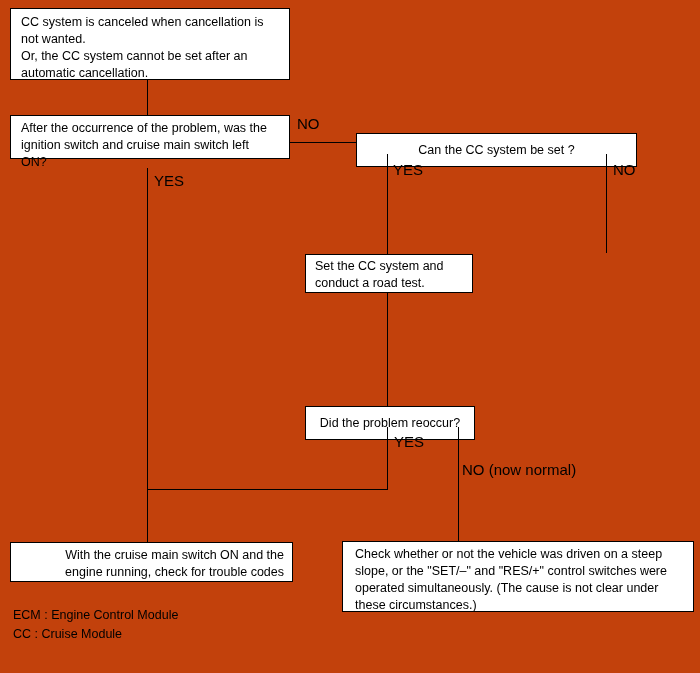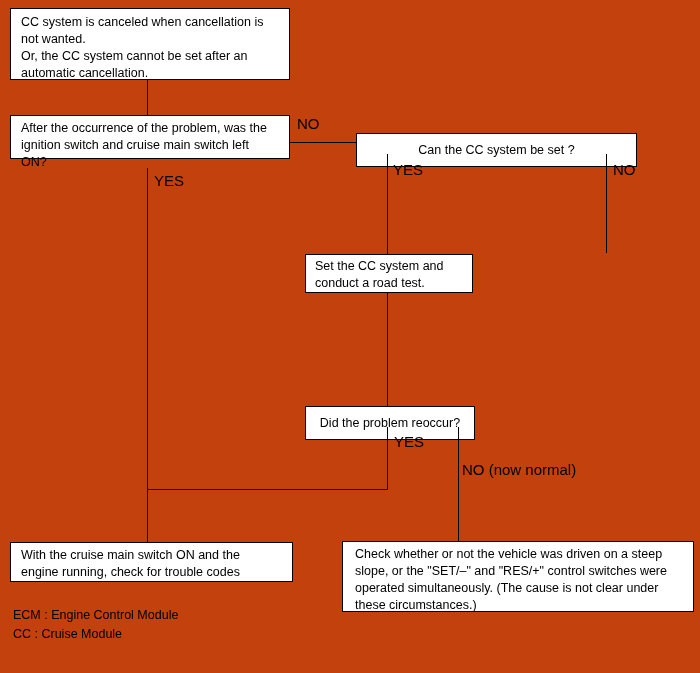--- a/index.html
+++ b/index.html
@@ -64,21 +64,21 @@
 ON?</div>
 
   <div class="box center" style="left:356px; top:133px; width:281px; height:21px;">Can the CC system be set ?</div>
 
   <div class="box" style="left:305px; top:254px; width:168px; height:39px; padding:3px 6px 0 9px;">Set the CC system and
 conduct a road test.</div>
 
 
   <div class="box center" style="left:305px; top:406px; width:170px; height:21px;">Did the problem reoccur?</div>
 
-  <div class="box" style="left:10px; top:542px; width:283px; height:40px; padding:4px 8px 0 10px;">With the cruise main switch ON and the
+  <div class="box" style="left:10px; top:542px; width:283px; height:40px; padding:4px 8px 0 10px;text-align:right;">With the cruise main switch ON and the
 engine running, check for trouble codes</div>
 
   <div class="box" style="left:342px; top:541px; width:352px; height:71px; padding:4px 8px 0 12px;">Check whether or not the vehicle was driven on a steep
 slope, or the "SET/–" and "RES/+" control switches were
 operated simultaneously. (The cause is not clear under
 these circumstances.)</div>
 
   <div class="vline" style="left:147px; top:80px; width:1px; height:35px;"></div>
 
   <div class="hline" style="left:290px; top:142px; width:66px; height:1px;"></div>

